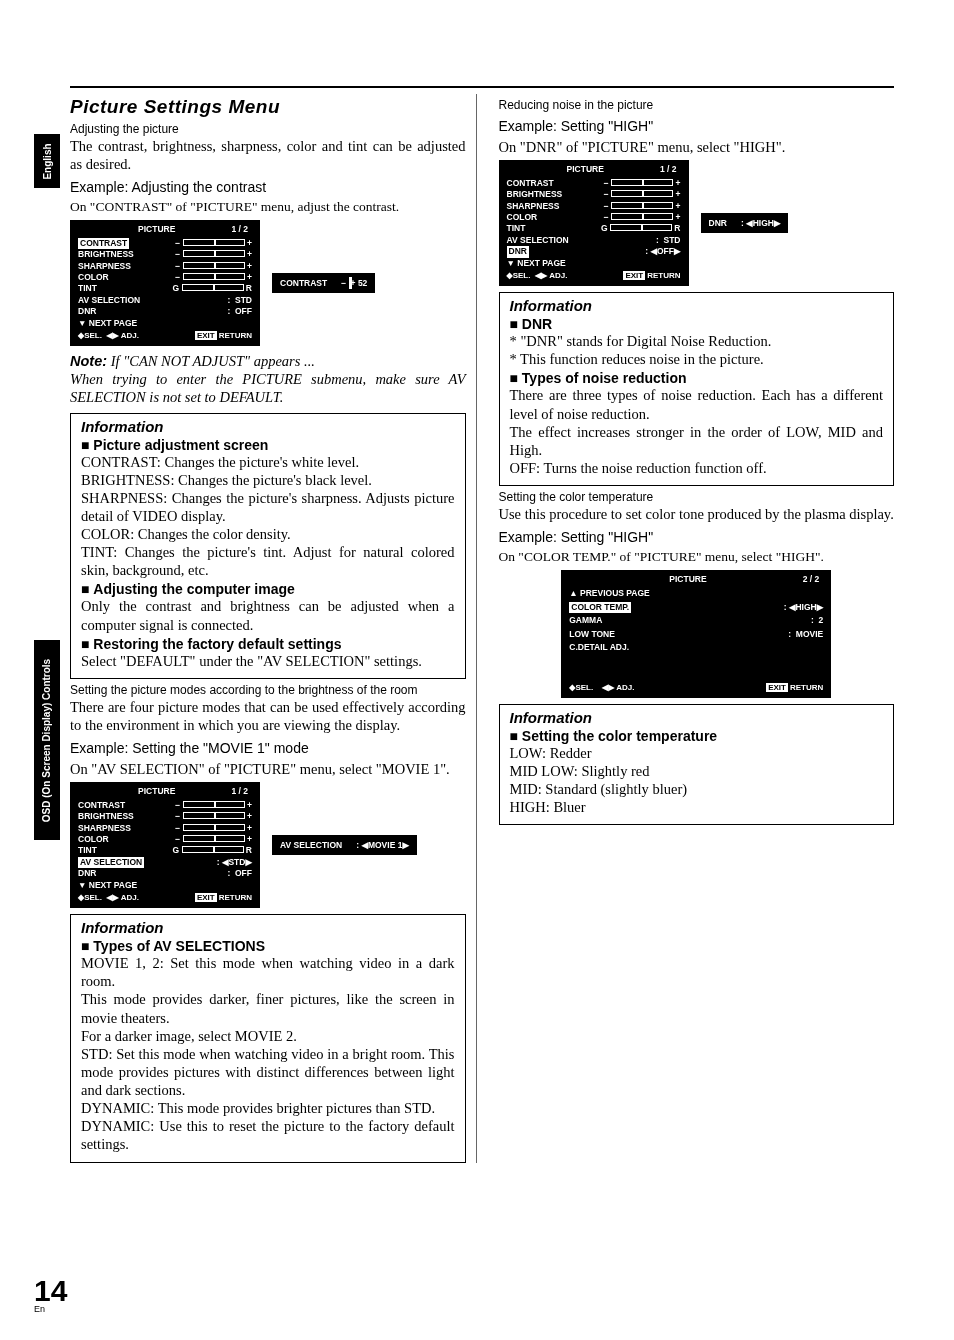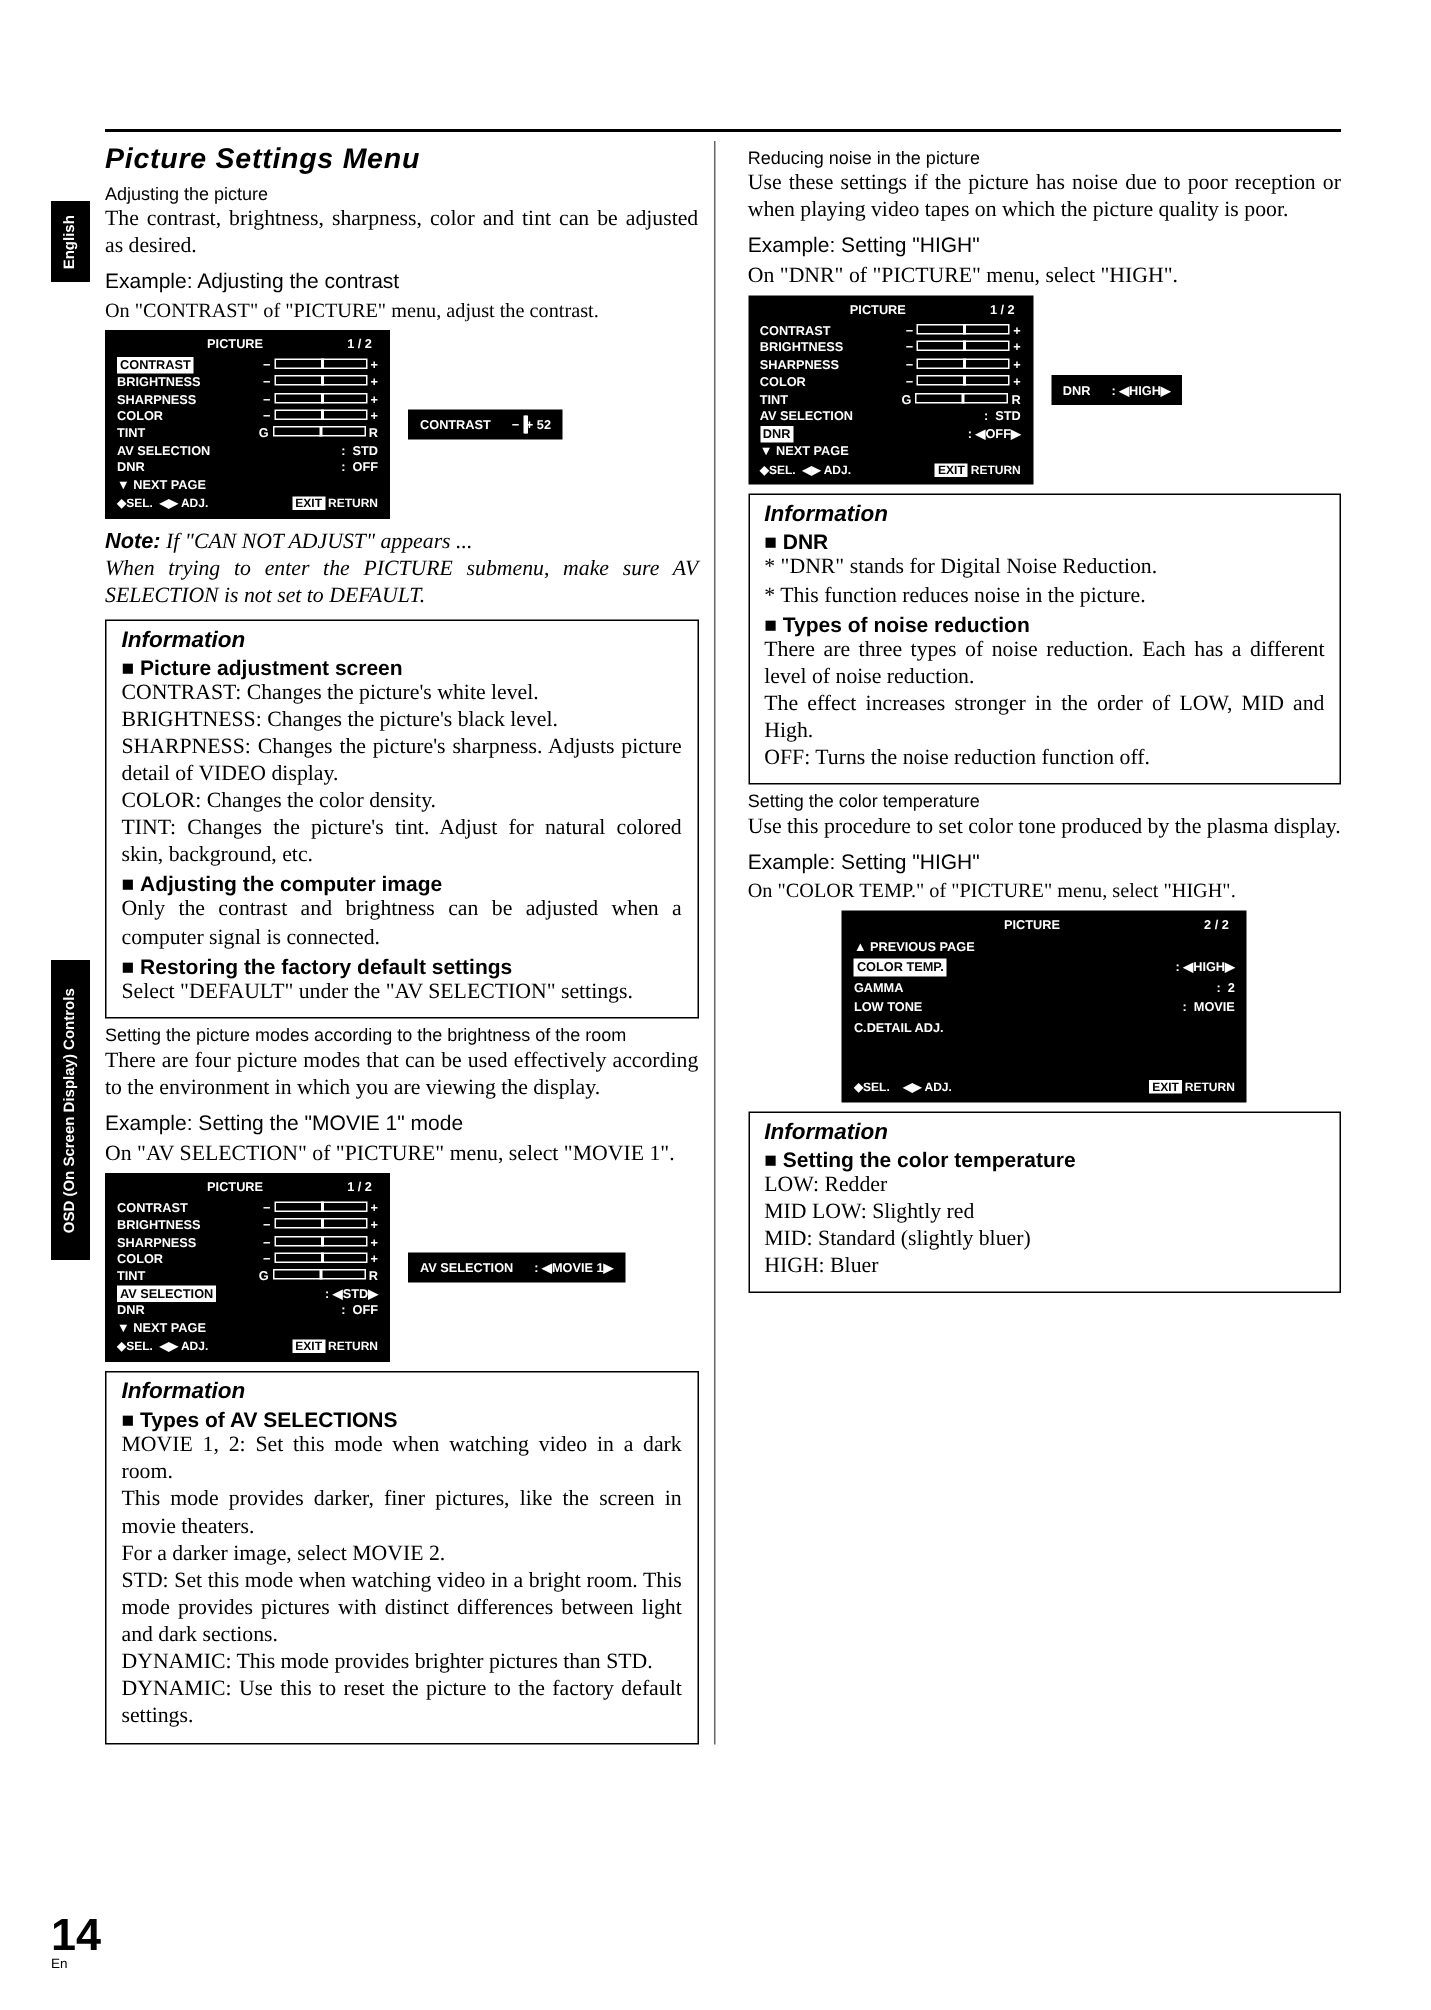--- a/index.html
+++ b/index.html
@@ -315,21 +315,20 @@
         <p class="bline"><span>This mode provides darker, finer pictures, like the screen in movie theaters.</span></p>
         <p class="bline"><span>For a darker image, select MOVIE 2.</span></p>
         <p class="bline"><span class="lead">STD:</span><span> Set this mode when watching video in a bright room. This mode provides pictures with distinct differences between light and dark sections.</span></p>
         <p class="bline"><span class="lead">DYNAMIC:</span><span> This mode provides brighter pictures than STD.</span></p>
         <p class="bline"><span class="lead">DYNAMIC:</span><span> Use this to reset the picture to the factory default settings.</span></p>
       </div>
     </div>
 
     <div class="col">
       <h2 class="sub">Reducing noise in the picture</h2>
-      <p class="body">Use these settings if the picture has noise due to poor reception or when playing video tapes on which the picture quality is poor.</p>
       <p class="eg">Example: Setting "HIGH"</p>
       <p class="body">On "DNR" of "PICTURE" menu, select "HIGH".</p>
 
       <div class="osd-row">
         <div class="osd">
           <div class="hdr">
               <span></span>
               <span>PICTURE</span>
               <span>1 / 2</span>
             </div>

